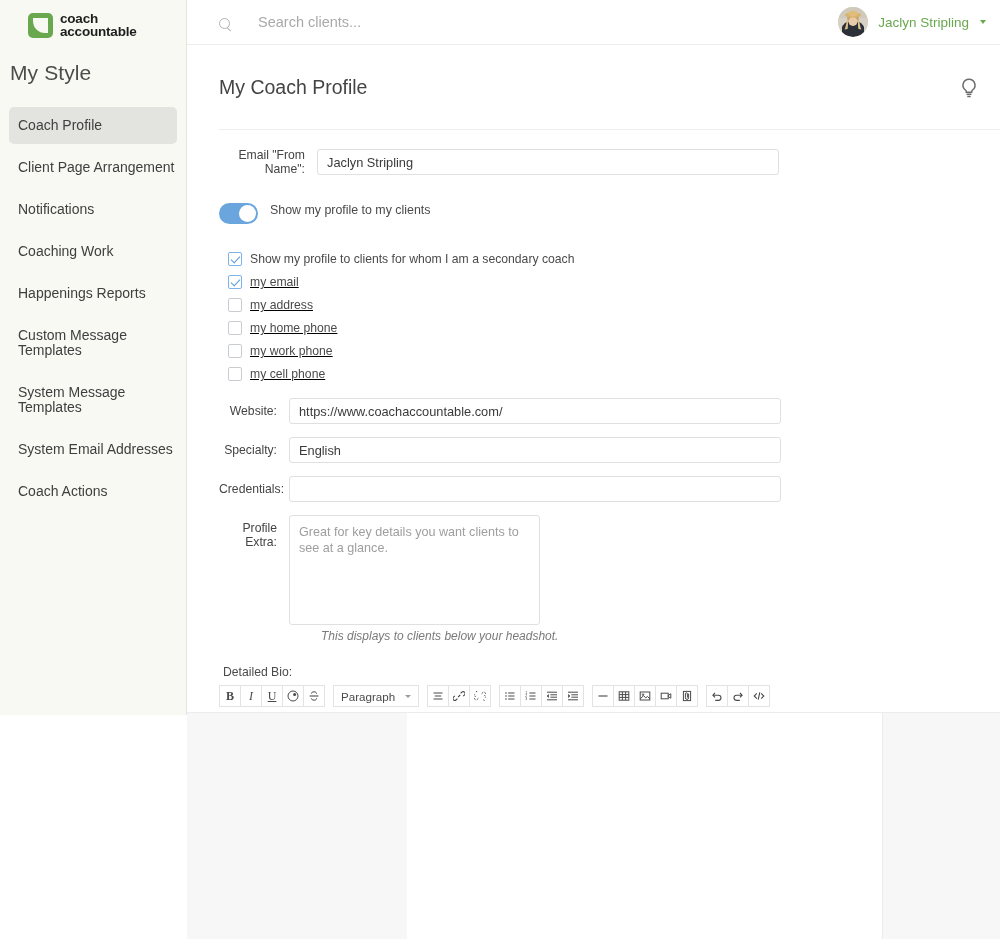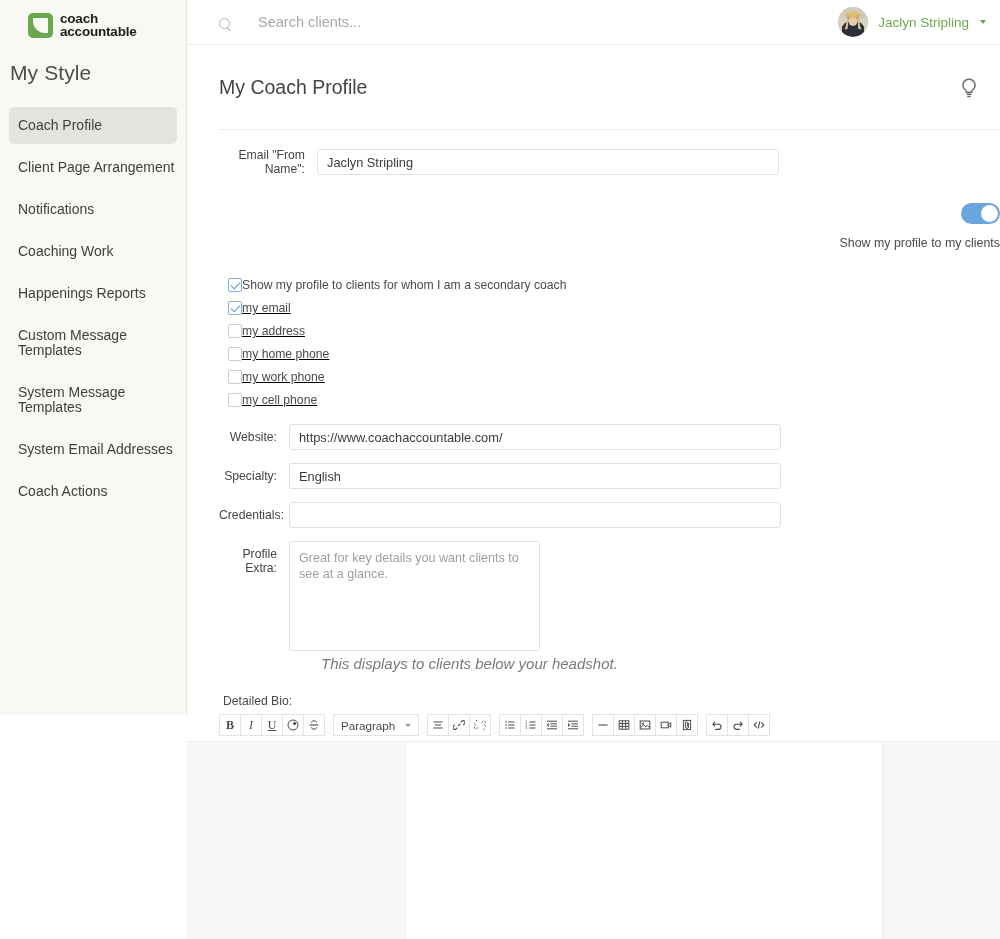--- a/index.html
+++ b/index.html
@@ -99,32 +99,32 @@
     padding-right: 12px; flex: none;
   }
   .txt {
     border: 1px solid #e0e0e0; border-radius: 3px;
     height: 26px; padding: 0 9px;
     font-family: "Liberation Sans", sans-serif;
     font-size: 12.8px; color: #3a3a3a;
     background: #fff; outline: none;
   }
 
-  .toggle-row { display: flex; align-items: flex-end; gap: 12px; margin-top: 27px; flex-direction: column; }
+  .toggle-row { display: flex; align-items: flex-start; gap: 12px; margin-top: 27px; }
   .toggle {
     width: 39px; height: 21px; border-radius: 11px;
     background: #6aa5dd; position: relative; cursor: pointer; flex: none;
   }
   .toggle .knob {
     position: absolute; right: 2px; top: 2px;
     width: 17px; height: 17px; border-radius: 50%; background: #fff;
   }
   .toggle-label { font-size: 12.4px; color: #4a4a4a; }
 
-  .cb-row { display: flex; align-items: center; gap: 0; margin-top: 4px; }
+  .cb-row { display: flex; align-items: center; gap: 8px; margin-top: 4px; }
   .cb {
     width: 14px; height: 14px; border-radius: 2px;
     border: 1px solid #c9cdd2; background: #fff;
     position: relative; flex: none; cursor: pointer;
   }
   .cb.on { border-color: #7fb2e8; }
   .cb.on::after {
     content: ""; position: absolute; left: 4px; top: 1px;
     width: 4px; height: 8px;
     border: solid #5b9bd5; border-width: 0 1.8px 1.8px 0;
@@ -135,21 +135,21 @@
   .sub-cb { margin-left: 9px; margin-top: 9px; text-decoration: underline; }
 
   .ta {
     border: 1px solid #e0e0e0; border-radius: 3px;
     width: 251px; height: 110px; padding: 8px 9px;
     font-family: "Liberation Sans", sans-serif;
     font-size: 12.6px; color: #3a3a3a; resize: none; outline: none;
     line-height: 16px;
   }
   .ta::placeholder { color: #9e9e9e; }
-  .hint { font-size: 15px; color: #7a7a7a; font-style: italic; margin: 4px 0 0 102px; }
+  .hint { font-size: 12px; color: #7a7a7a; font-style: italic; margin: 4px 0 0 102px; }
 
   .bio-label { font-size: 12.2px; color: #4a4a4a; margin: 22px 0 6px 4px; }
 
   .toolbar { display: flex; align-items: center; gap: 1px; }
   .tgrp { display: flex; margin-right: 7px; }
   .tbtn {
     width: 22px; height: 22px;
     border: 1px solid #e3e3e3; background: #fff;
     display: flex; align-items: center; justify-content: center;
     cursor: pointer; margin-left: -1px; color: #4a4a4a;

